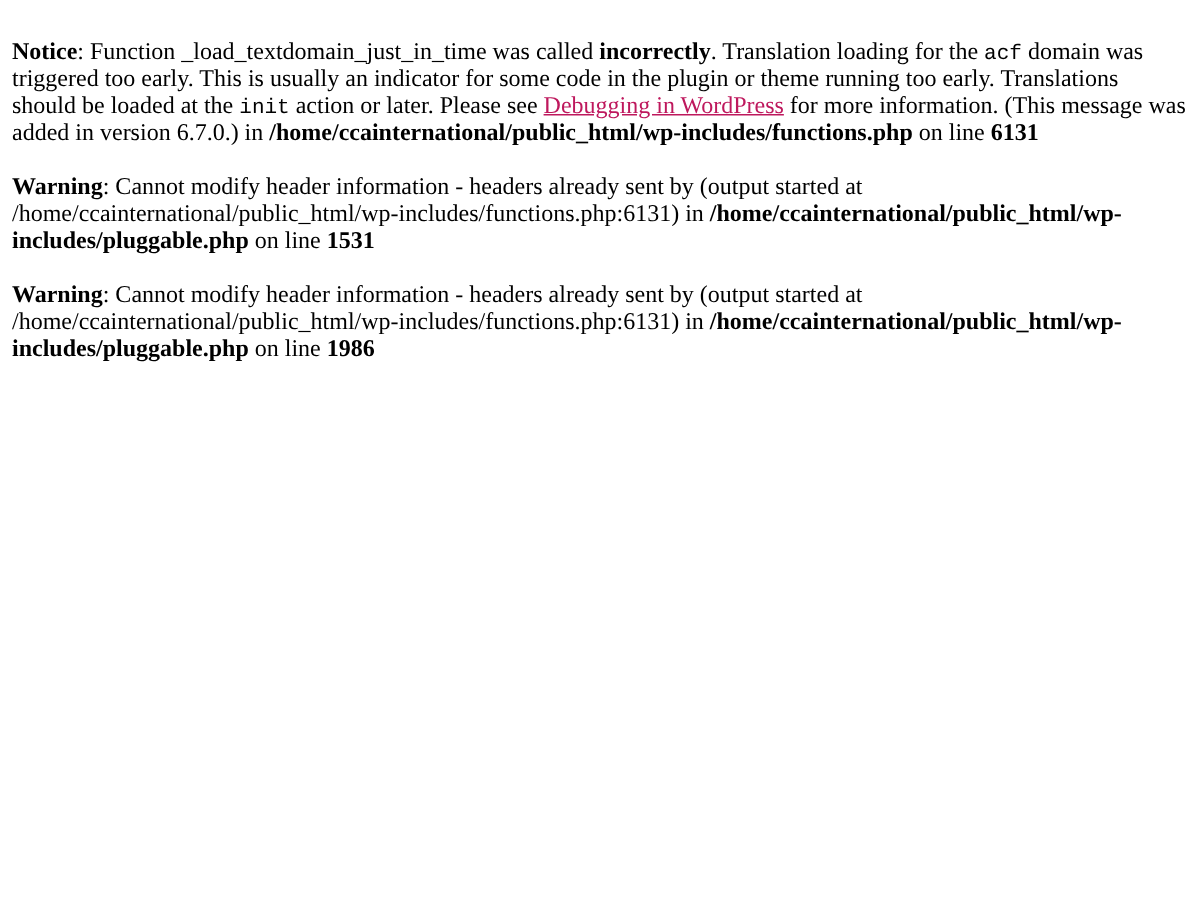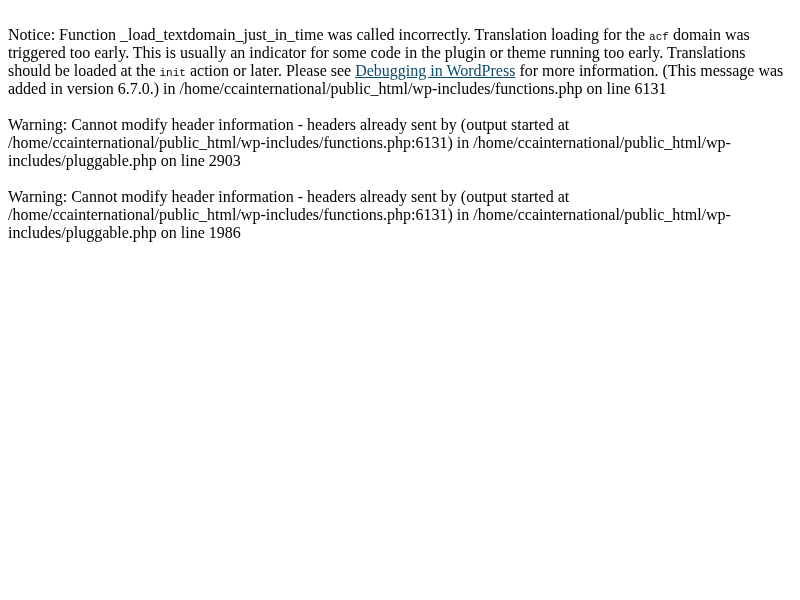--- a/index.html
+++ b/index.html
@@ -12,34 +12,34 @@
     width: 784px;
     font-family: "Liberation Serif", serif;
     font-size: 16px;
     line-height: normal;
     color: #000000;
   }
   .error-output {
     word-wrap: break-word;
   }
   b, strong {
-    font-weight: normal;
+    font-weight: bold;
   }
   code {
     font-family: "Liberation Mono", monospace;
-    font-size: 11px;
+    font-size: 14px;
   }
   a.wp-link {
-    color: #0c4a6e;
+    color: #be185d;
     text-decoration: underline;
     cursor: pointer;
   }
 </style>
 </head>
 <body>
 
 <div class="error-output"><br>
 <span><b>Notice</b><span>: Function _load_textdomain_just_in_time was called </span><strong>incorrectly</strong><span>. Translation loading for the </span><code>acf</code><span> domain was triggered too early. This is usually an indicator for some code in the plugin or theme running too early. Translations should be loaded at the </span><code>init</code><span> action or later. Please see </span><a class="wp-link" href="#">Debugging in WordPress</a><span> for more information. (This message was added in version 6.7.0.) in </span><b>/home/ccainternational/public_html/wp-includes/functions.php</b><span> on line </span><b>6131</b></span><br>
 <br>
-<span><b>Warning</b><span>: Cannot modify header information - headers already sent by (output started at /home/ccainternational/public_html/wp-includes/functions.php:6131) in </span><b>/home/ccainternational/public_html/wp-includes/pluggable.php</b><span> on line </span><b>2903</b></span><br>
+<span><b>Warning</b><span>: Cannot modify header information - headers already sent by (output started at /home/ccainternational/public_html/wp-includes/functions.php:6131) in </span><b>/home/ccainternational/public_html/wp-includes/pluggable.php</b><span> on line </span><b>1531</b></span><br>
 <br>
 <span><b>Warning</b><span>: Cannot modify header information - headers already sent by (output started at /home/ccainternational/public_html/wp-includes/functions.php:6131) in </span><b>/home/ccainternational/public_html/wp-includes/pluggable.php</b><span> on line </span><b>1986</b></span><br>
 </div>
 
 </body></html>

